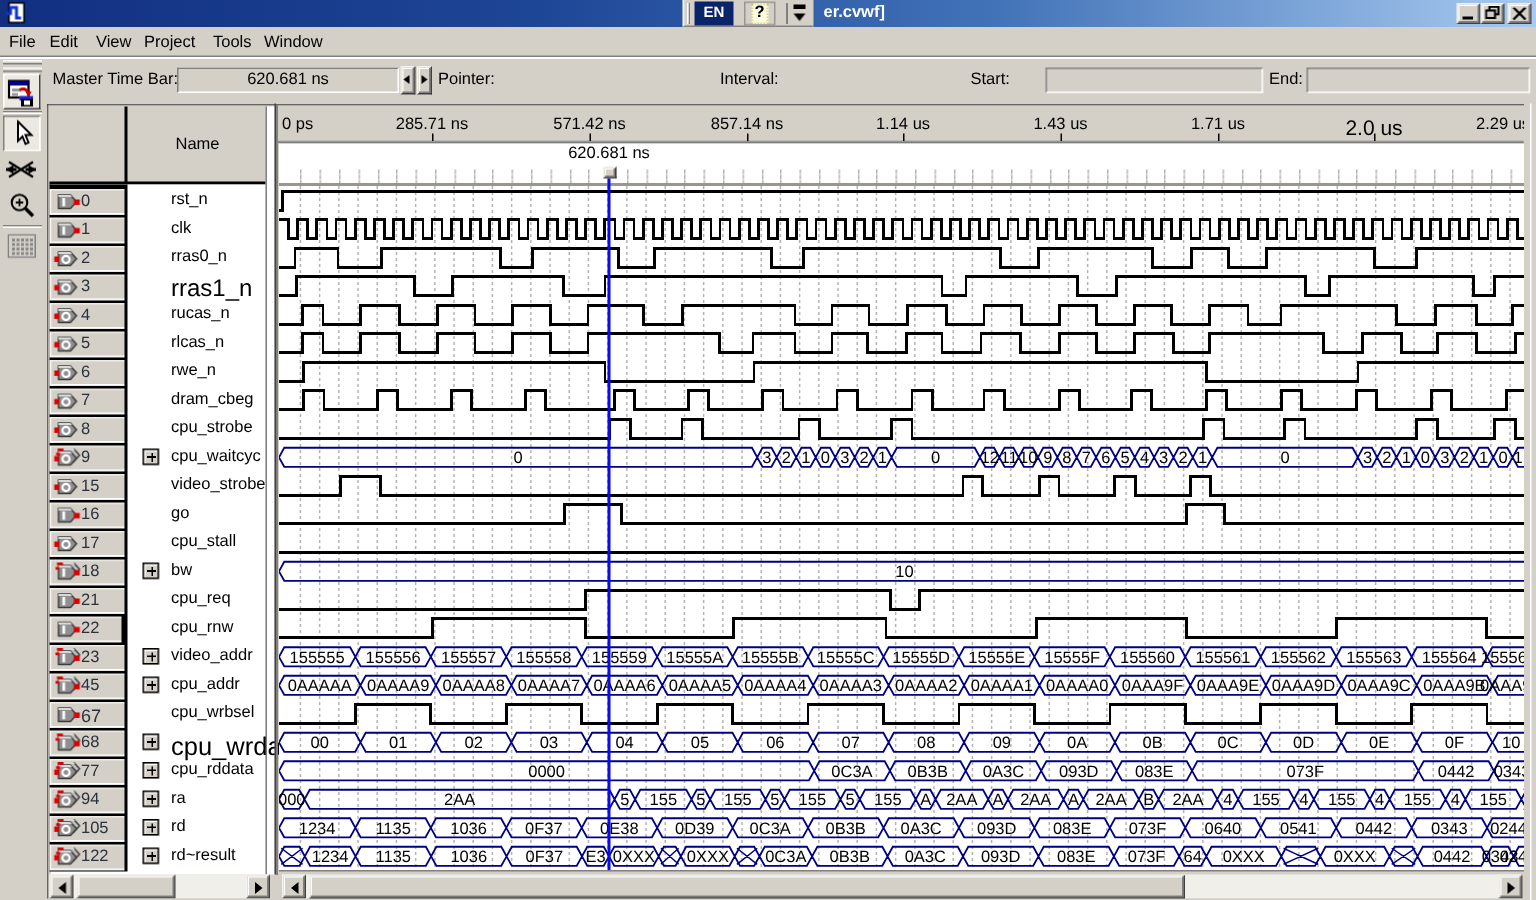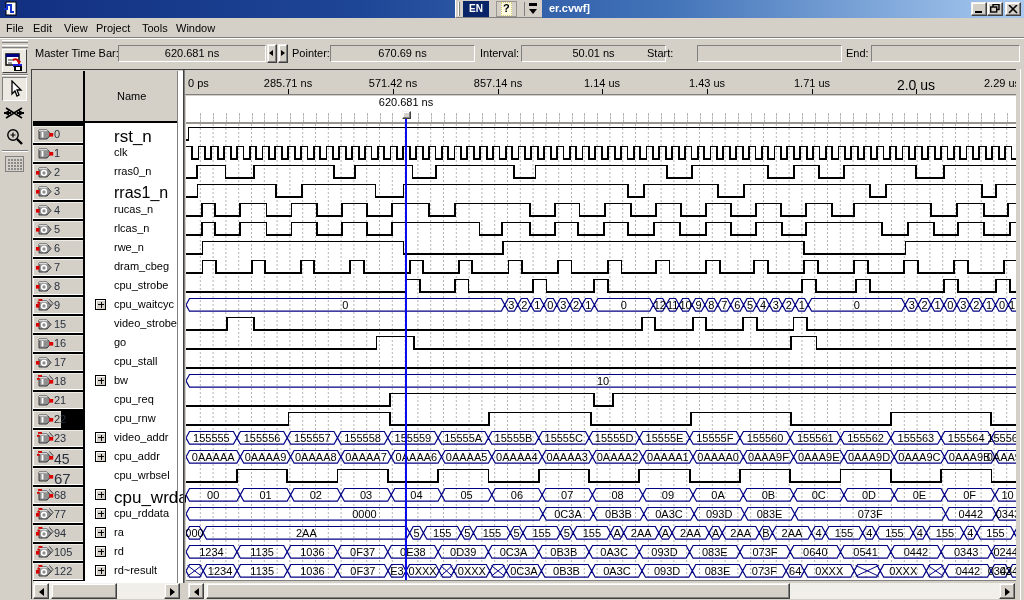--- a/index.html
+++ b/index.html
@@ -53,23 +53,21 @@
 <div class="abs" style="left:0;top:37px;width:1024px;height:1px;background:#808080"></div>
 <div class="abs" style="left:0;top:38px;width:1024px;height:1px;background:#fff"></div>
 
 <div class="abs" style="left:35px;top:47px;font-size:11px">Master Time Bar:</div>
 <div class="field" style="left:118px;top:45px;width:148px">620.681 ns</div>
 <div class="btn3d" style="left:267px;top:44px;width:10px;height:19px"></div>
 <div class="abs" style="left:269px;top:50px;width:0;height:0;border-top:3px solid transparent;border-bottom:3px solid transparent;border-right:4px solid #000"></div>
 <div class="btn3d" style="left:278px;top:44px;width:10px;height:19px"></div>
 <div class="abs" style="left:281px;top:50px;width:0;height:0;border-top:3px solid transparent;border-bottom:3px solid transparent;border-left:4px solid #000"></div>
 <div class="abs" style="left:292px;top:47px;font-size:11px">Pointer:</div>
-<div class="field" style="left:330px;top:45px;width:145px">670.69 ns</div>
 <div class="abs" style="left:480px;top:47px;font-size:11px">Interval:</div>
-<div class="field" style="left:521px;top:45px;width:145px">50.01 ns</div>
 <div class="abs" style="left:647px;top:47px;font-size:11px">Start:</div>
 <div class="field" style="left:697px;top:45px;width:145px"></div>
 <div class="abs" style="left:846px;top:47px;font-size:11px">End:</div>
 <div class="field" style="left:871px;top:45px;width:149px"></div>
 
 <div class="abs" style="left:2px;top:40px;width:26px;height:3px;border-top:1px solid #fff;border-bottom:1px solid #808080"></div>
 <div class="abs" style="left:2px;top:45px;width:26px;height:3px;border-top:1px solid #fff;border-bottom:1px solid #808080"></div>
 <div class="abs" style="left:2px;top:49px;width:25px;height:24px;border:1px solid;border-color:#fff #404040 #404040 #fff;background:#ece9e2">
       <svg width="20" height="20" style="position:absolute;left:2px;top:2px" viewBox="0 0 20 20">
         <rect x="1" y="2" width="13" height="11" fill="#fff" stroke="#000" stroke-width="1.5"></rect>
@@ -145,21 +143,21 @@
 <div style="position:absolute;left:33px;top:123px;width:52px;height:458px;background:#000"></div>
 <div style="position:absolute;left:33px;top:126px;width:50px;height:17px;background:#d4d0c8;border-left:1px solid #fff;border-top:1px solid #eeece6;border-bottom:1px solid #fff">
       <svg width="19" height="13" viewBox="0 0 19 13" style="position:absolute;left:2px;top:1px">
         <polygon points="3.0,2.0 11.0,2.0 15.0,6.5 11.0,11.0 3.0,11.0" fill="#8f8f8f" stroke="#3c3c3c" stroke-width="1"></polygon>
         <polygon points="3.0,2.0 11.0,2.0 12.0,3.3 3.0,3.3" fill="#d8d8d8"></polygon>
         <rect x="5.6" y="4" width="1.8" height="5.5" fill="#fff"></rect>
         <rect x="13.2" y="5" width="4" height="3.6" fill="#dd0000"></rect>
       </svg>
       <span style="position:absolute;left:20px;top:1px;font-size:11px;color:#29313d">0</span>
     </div>
-<div style="position:absolute;left:114px;top:127px;font-size:17px;white-space:nowrap">rst_n</div>
+<div style="position:absolute;left:114px;top:127px;font-size:11px;white-space:nowrap">rst_n</div>
 <div style="position:absolute;left:33px;top:145px;width:50px;height:17px;background:#d4d0c8;border-left:1px solid #fff;border-top:1px solid #eeece6;border-bottom:1px solid #fff">
       <svg width="19" height="13" viewBox="0 0 19 13" style="position:absolute;left:2px;top:1px">
         <polygon points="3.0,2.0 11.0,2.0 15.0,6.5 11.0,11.0 3.0,11.0" fill="#8f8f8f" stroke="#3c3c3c" stroke-width="1"></polygon>
         <polygon points="3.0,2.0 11.0,2.0 12.0,3.3 3.0,3.3" fill="#d8d8d8"></polygon>
         <rect x="5.6" y="4" width="1.8" height="5.5" fill="#fff"></rect>
         <rect x="13.2" y="5" width="4" height="3.6" fill="#dd0000"></rect>
       </svg>
       <span style="position:absolute;left:20px;top:1px;font-size:11px;color:#29313d">1</span>
     </div>
 <div style="position:absolute;left:114px;top:146px;font-size:11px;white-space:nowrap">clk</div>
@@ -302,21 +300,21 @@
 <div style="position:absolute;left:33px;top:392px;width:50px;height:17px;background:#d4d0c8;border-left:1px solid #fff;border-top:1px solid #eeece6;border-bottom:1px solid #fff">
       <svg width="19" height="13" viewBox="0 0 19 13" style="position:absolute;left:2px;top:1px">
         <polygon points="3.0,2.0 11.0,2.0 15.0,6.5 11.0,11.0 3.0,11.0" fill="#8f8f8f" stroke="#3c3c3c" stroke-width="1"></polygon>
         <polygon points="3.0,2.0 11.0,2.0 12.0,3.3 3.0,3.3" fill="#d8d8d8"></polygon>
         <rect x="5.6" y="4" width="1.8" height="5.5" fill="#fff"></rect>
         <rect x="13.2" y="5" width="4" height="3.6" fill="#dd0000"></rect>
       </svg>
       <span style="position:absolute;left:20px;top:1px;font-size:11px;color:#29313d">21</span>
     </div>
 <div style="position:absolute;left:114px;top:393px;font-size:11px;white-space:nowrap">cpu_req</div>
-<div style="position:absolute;left:33px;top:411px;width:28px;height:17px;background:#d4d0c8;border-left:1px solid #fff;border-top:1px solid #eeece6;border-bottom:1px solid #fff">
+<div style="position:absolute;left:33px;top:411px;width:48px;height:17px;background:#d4d0c8;border-left:1px solid #fff;border-top:1px solid #eeece6;border-bottom:1px solid #fff">
       <svg width="19" height="13" viewBox="0 0 19 13" style="position:absolute;left:2px;top:1px">
         <polygon points="3.0,2.0 11.0,2.0 15.0,6.5 11.0,11.0 3.0,11.0" fill="#8f8f8f" stroke="#3c3c3c" stroke-width="1"></polygon>
         <polygon points="3.0,2.0 11.0,2.0 12.0,3.3 3.0,3.3" fill="#d8d8d8"></polygon>
         <rect x="5.6" y="4" width="1.8" height="5.5" fill="#fff"></rect>
         <rect x="13.2" y="5" width="4" height="3.6" fill="#dd0000"></rect>
       </svg>
       <span style="position:absolute;left:20px;top:1px;font-size:11px;color:#29313d">22</span>
     </div>
 <div style="position:absolute;left:114px;top:412px;font-size:11px;white-space:nowrap">cpu_rnw</div>
 <div style="position:absolute;left:33px;top:430px;width:50px;height:17px;background:#d4d0c8;border-left:1px solid #fff;border-top:1px solid #eeece6;border-bottom:1px solid #fff">
@@ -341,35 +339,35 @@
       <svg width="19" height="13" viewBox="0 0 19 13" style="position:absolute;left:2px;top:1px">
         <polygon points="5.0,0.0 13.0,0.0 17.0,4.5 13.0,9.0 5.0,9.0" fill="#c0c0c0" stroke="#3c3c3c" stroke-width="1"></polygon>
         <polygon points="5.0,0.0 13.0,0.0 14.0,1.3 5.0,1.3" fill="#d8d8d8"></polygon>
         <polygon points="3.0,2.0 11.0,2.0 15.0,6.5 11.0,11.0 3.0,11.0" fill="#8f8f8f" stroke="#3c3c3c" stroke-width="1"></polygon>
         <polygon points="3.0,2.0 11.0,2.0 12.0,3.3 3.0,3.3" fill="#d8d8d8"></polygon>
         <rect x="5.6" y="4" width="1.8" height="5.5" fill="#fff"></rect>
         <rect x="13.2" y="5" width="4" height="3.6" fill="#dd0000"></rect>
         <rect x="2" y="0" width="4" height="1.8" fill="#dd0000"></rect>
         <rect x="1" y="3" width="2.6" height="1.8" fill="#dd0000"></rect>
       </svg>
-      <span style="position:absolute;left:20px;top:1px;font-size:14px;color:#29313d">45</span>
+      <span style="position:absolute;left:20px;top:1px;font-size:11px;color:#29313d">45</span>
     </div>
 <div style="position:absolute;left:95px;top:451px;width:11px;height:11px;background:#d4d0c8;border:1px solid #000;box-shadow:inset 1px 1px 0 #fff">
       <div style="position:absolute;left:2px;top:4px;width:6px;height:1px;background:#000"></div>
       <div style="position:absolute;left:4.5px;top:1.5px;width:1px;height:6px;background:#000"></div>
     </div>
 <div style="position:absolute;left:114px;top:450px;font-size:11px;white-space:nowrap">cpu_addr</div>
 <div style="position:absolute;left:33px;top:468px;width:50px;height:17px;background:#d4d0c8;border-left:1px solid #fff;border-top:1px solid #eeece6;border-bottom:1px solid #fff">
       <svg width="19" height="13" viewBox="0 0 19 13" style="position:absolute;left:2px;top:1px">
         <polygon points="3.0,2.0 11.0,2.0 15.0,6.5 11.0,11.0 3.0,11.0" fill="#8f8f8f" stroke="#3c3c3c" stroke-width="1"></polygon>
         <polygon points="3.0,2.0 11.0,2.0 12.0,3.3 3.0,3.3" fill="#d8d8d8"></polygon>
         <rect x="5.6" y="4" width="1.8" height="5.5" fill="#fff"></rect>
         <rect x="13.2" y="5" width="4" height="3.6" fill="#dd0000"></rect>
       </svg>
-      <span style="position:absolute;left:20px;top:1px;font-size:15px;color:#29313d">67</span>
+      <span style="position:absolute;left:20px;top:1px;font-size:12px;color:#29313d">67</span>
     </div>
 <div style="position:absolute;left:114px;top:469px;font-size:11px;white-space:nowrap">cpu_wrbsel</div>
 <div style="position:absolute;left:33px;top:487px;width:50px;height:17px;background:#d4d0c8;border-left:1px solid #fff;border-top:1px solid #eeece6;border-bottom:1px solid #fff">
       <svg width="19" height="13" viewBox="0 0 19 13" style="position:absolute;left:2px;top:1px">
         <polygon points="5.0,0.0 13.0,0.0 17.0,4.5 13.0,9.0 5.0,9.0" fill="#c0c0c0" stroke="#3c3c3c" stroke-width="1"></polygon>
         <polygon points="5.0,0.0 13.0,0.0 14.0,1.3 5.0,1.3" fill="#d8d8d8"></polygon>
         <polygon points="3.0,2.0 11.0,2.0 15.0,6.5 11.0,11.0 3.0,11.0" fill="#8f8f8f" stroke="#3c3c3c" stroke-width="1"></polygon>
         <polygon points="3.0,2.0 11.0,2.0 12.0,3.3 3.0,3.3" fill="#d8d8d8"></polygon>
         <rect x="5.6" y="4" width="1.8" height="5.5" fill="#fff"></rect>
         <rect x="13.2" y="5" width="4" height="3.6" fill="#dd0000"></rect>

